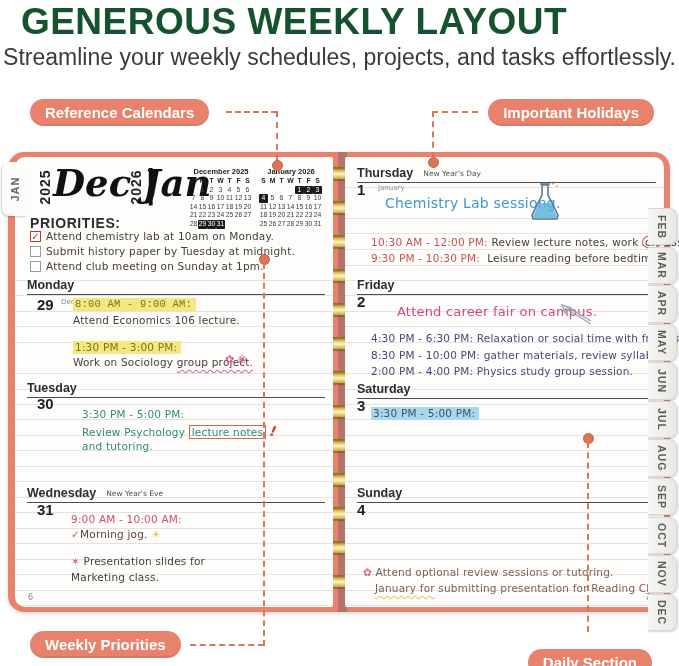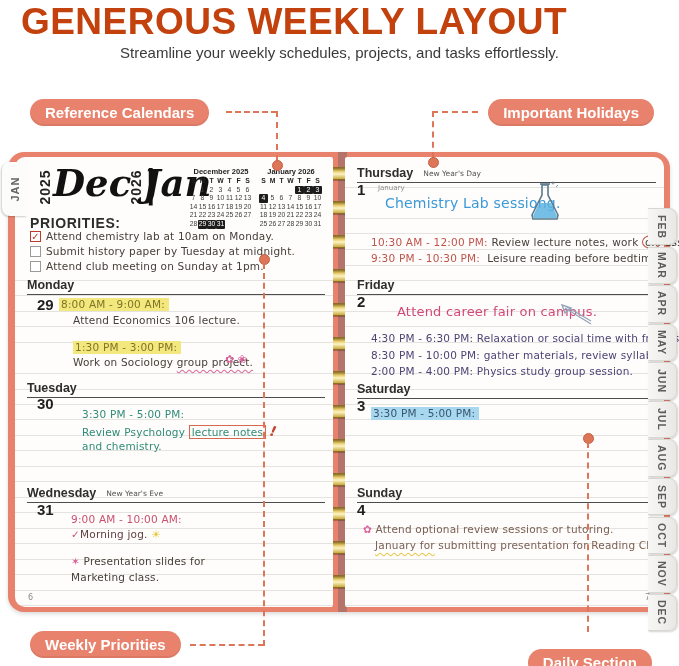--- a/index.html
+++ b/index.html
@@ -2,22 +2,22 @@
 <html><head>
 <meta charset="utf-8">
 <style>
   html,body{margin:0;padding:0;background:#fff;}
   body{width:679px;height:666px;position:relative;overflow:hidden;
        font-family:"Liberation Sans",sans-serif;-webkit-font-smoothing:antialiased;}
   .abs{position:absolute;}
 
   
   #main-title{top:0;left:0;width:588px;text-align:center;font-size:37px;font-weight:800;
-              color:#c2410c;letter-spacing:.5px;line-height:44px;}
-  #subtitle{top:44px;left:0;width:679px;text-align:center;font-size:15px;color:#3a3a3a;}
+              color:#14532d;letter-spacing:.5px;line-height:44px;}
+  #subtitle{top:44px;left:0;width:679px;text-align:center;font-size:23px;color:#3a3a3a;}
 
   
   .badge{background:#E8826C;color:#fff;font-size:15px;font-weight:bold;height:27px;
          line-height:27px;padding:0 15px;border-radius:15px;white-space:nowrap;
          box-shadow:inset 0 -2px 0 rgba(0,0,0,.06);}
   
   .dash-h{border-top:2px dashed #DD7558;height:0;}
   .dash-v{border-left:2px dashed #DD7558;width:0;}
   .dot{width:9px;height:9px;border-radius:50%;background:#DD7558;border:1px solid #c75f44;}
 
@@ -75,21 +75,21 @@
   .day-date{font-size:15px;font-weight:bold;color:#1f1f1f;}
   .day-sub{font-size:7px;color:#8a8a8a;font-family:"DejaVu Sans",sans-serif;}
   .hl-yellow{background:#F2E87E;color:#7f7326;padding:0 4px 1px 2px;}
   .hl-blue{background:#A8D8F0;color:#37556b;padding:0 4px 1px 2px;}
   .t-teal{color:#2f8b78;}
   .t-red{color:#c0534b;}
   .t-crimson{color:#c9506e;}
   .t-blue{color:#3a99d8;font-size:14px;}
   .t-pink{color:#d2487b;font-size:13px;}
   .t-navy{color:#4b4476;}
-  .t-maroon{color:#7a6055;}
+  .t-maroon{color:#7a6055;margin-top:43px;}
   .boxed{border:1px solid #d4694e;padding:0 2px;}
   .circled{border:1.5px solid #c0534b;border-radius:50%;padding:0 2px;}
   .wavy-pink{text-decoration:underline wavy #d86a9a;text-underline-offset:3px;}
   .wavy-yellow{text-decoration:underline wavy #e6c84a;text-underline-offset:3px;}
   .doodle{font-family:"DejaVu Sans",sans-serif;}
   .pagenum{font-size:8px;color:#888;font-family:"DejaVu Sans",sans-serif;}
   .excl{color:#c0432f;font-weight:bold;font-style:italic;font-size:14px;transform:rotate(12deg);display:inline-block;}
 </style>
 </head>
 <body>
@@ -248,33 +248,33 @@
     <div class="abs prio" style="left:15px;top:103px;">
       <span class="cbox"></span>
       <span class="hand">Attend club meeting on Sunday at 1pm.</span>
     </div>
 
     <div class="day-head" style="top:122px;">
       <span class="day-name">Monday</span>
     </div>
     <div class="abs day-date" style="left:22px;top:139px;">29</div>
     <div class="abs day-sub" style="left:46px;top:141px;">December</div>
-    <div class="abs hand hl-yellow" style="left:44px;top:141px;">8:00 AM - 9:00 AM:</div>
+    <div class="abs hand hl-yellow" style="left:58px;top:141px;font-family:Liberation Mono, monospace;">8:00 AM - 9:00 AM:</div>
     <div class="abs hand" style="left:58px;top:157px;">Attend Economics 106 lecture.</div>
     <div class="abs hand hl-yellow" style="left:58px;top:184px;">1:30 PM - 3:00 PM:</div>
     <div class="abs hand" style="left:58px;top:199px;"><span>Work on Sociology </span><span class="wavy-pink">group project.</span></div>
     <div class="abs doodle" style="left:210px;top:196px;color:#d8609a;font-size:11px;">✿ ❀</div>
 
     <div class="day-head" style="top:225px;">
       <span class="day-name">Tuesday</span>
     </div>
     <div class="abs day-date" style="left:22px;top:238px;">30</div>
     <div class="abs hand t-teal" style="left:67px;top:251px;">3:30 PM - 5:00 PM:</div>
     <div class="abs hand t-teal" style="left:67px;top:266px;"><span>Review Psychology </span><span class="boxed">lecture notes</span>&nbsp;<span class="excl">!</span></div>
-    <div class="abs hand t-teal" style="left:67px;top:283px;">and chemistry.</div>
+    <div class="abs hand t-teal" style="left:67px;top:283px;">and tutoring.</div>
 
     <div class="day-head" style="top:330px;">
       <span class="day-name">Wednesday</span>
       <span class="day-holiday">New Year's Eve</span>
     </div>
     <div class="abs day-date" style="left:22px;top:344px;">31</div>
     <div class="abs hand t-crimson" style="left:56px;top:356px;">9:00 AM - 10:00 AM:</div>
     <div class="abs hand" style="left:56px;top:371px;"><span class="t-crimson">✓</span><span style="color:#5e3e3e;">Morning jog.</span>&nbsp;<span class="doodle" style="color:#e8c52e;">☀</span></div>
     <div class="abs hand" style="left:56px;top:396px;width:145px;white-space:normal;line-height:16px;"><span class="doodle" style="color:#d8609a;">✶</span> <span>Presentation slides for Marketing class.</span></div>
 

